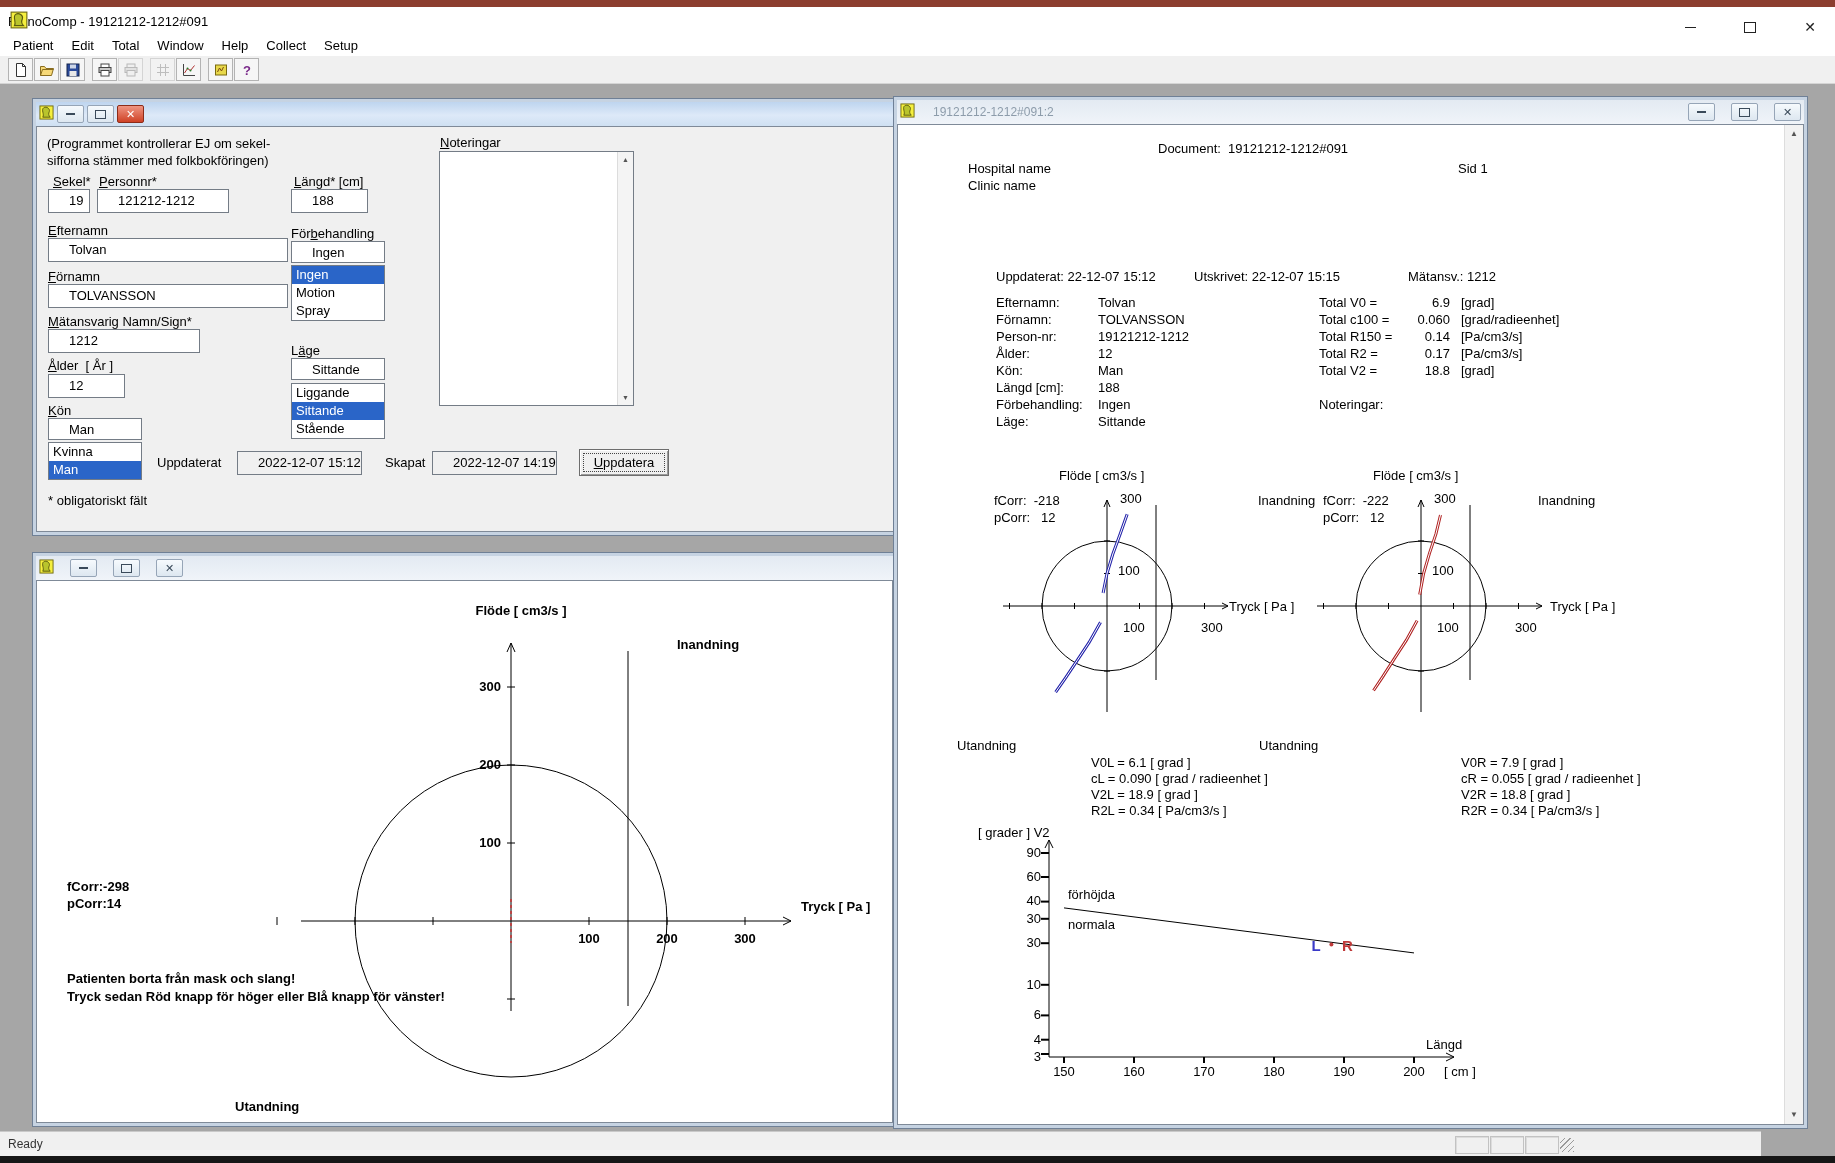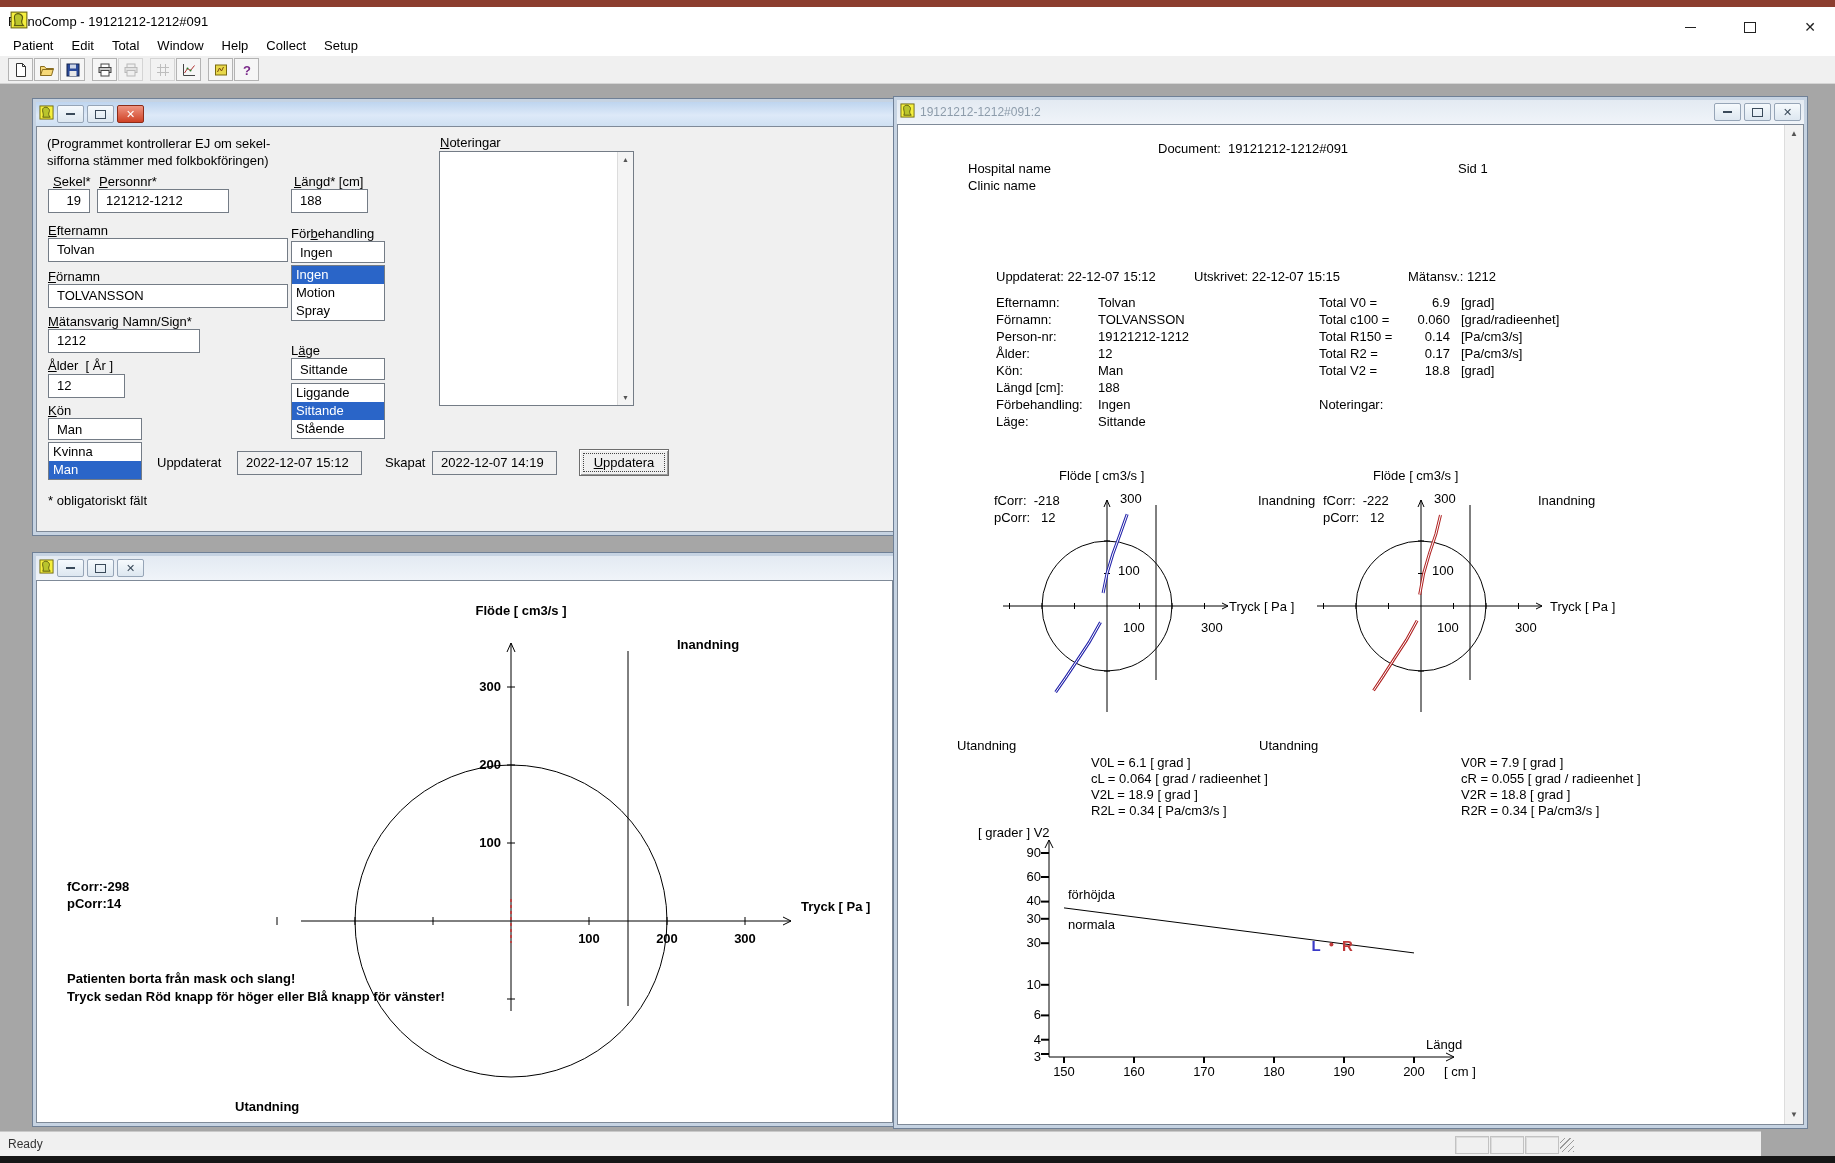--- a/index.html
+++ b/index.html
@@ -22,32 +22,32 @@
   .toolbar{position:absolute;left:0;top:56px;width:1835px;height:28px;background:#f0f0f0;border-bottom:1px solid #d4d4d4;display:flex;align-items:center;padding-left:8px;box-sizing:border-box;}
   .tbtn{width:25px;height:23px;border:1px solid #b3b3b3;background:#f6f6f6;display:flex;align-items:center;justify-content:center;margin-right:1px;box-sizing:border-box;}
   .tsep{width:6px;height:23px;}
   .grayed{opacity:.45;}
   
   .mdi{position:absolute;left:0;top:84px;width:1835px;height:1047px;background:#a6a6a6;}
   
   .win{position:absolute;background:#c6d3e2;border:1px solid #6f8096;padding:3px;box-sizing:border-box;}
   .wtb{height:24px;display:flex;align-items:center;padding:0 3px;}
   .wtb.act{background:linear-gradient(180deg,#bed5ef,#dde9f8 55%,#cfe0f2);}
-  .wtb.inact{background:linear-gradient(180deg,#e3eaf2,#f0f4f9);}
+  .wtb.inact{background:linear-gradient(180deg,#e3eaf2,#f0f4f9);gap:13px;}
   .wtb .t{font-size:12px;flex:1;margin-left:5px;}
   .wtb.inact .t{color:#8d9cab;}
   .wbtn{width:27px;height:18px;border:1px solid #96a5b7;border-radius:2px;background:linear-gradient(#f6fafd,#dde7f0);
         display:flex;align-items:center;justify-content:center;color:#3a4a5a;font-size:11px;margin-left:3px;box-sizing:border-box;}
   .wbtn .bar{width:9px;height:2px;background:#3a4a5a;display:block;}
   .wbtn .sq{width:9px;height:7px;border:1px solid #3a4a5a;display:block;}
   .wbtn.cls-act{background:linear-gradient(#ef9582,#cf4226);border-color:#8d2c19;color:#fff;font-weight:bold;}
   .wbody{position:absolute;left:3px;right:3px;top:27px;bottom:3px;border:1px solid #7f8a98;overflow:hidden;background:#fff;}
   .wbody.gray{background:#f0f0f0;}
   
-  .inp{position:absolute;background:#fff;border:1px solid #747c86;font-size:13px;line-height:20px;padding:1px 8px;box-sizing:border-box;white-space:pre;overflow:hidden;}
+  .inp{position:absolute;background:#fff;border:1px solid #747c86;font-size:13px;line-height:20px;padding:1px 20px;box-sizing:border-box;white-space:pre;overflow:hidden;}
   .inp.ro{background:#f0f0f0;}
   .listbox{position:absolute;background:#fff;border:1px solid #747c86;box-sizing:border-box;overflow:hidden;}
   .listbox .row{height:18px;line-height:18px;padding:0 4px;font-size:13px;white-space:pre;}
   .listbox .sel{background:#2a65c8;color:#fff;}
   .btn95{position:absolute;background:#f0f0f0;border:1px solid #6d6d6d;box-shadow:inset 1px 1px 0 #ffffff, inset -1px -1px 0 #9a9a9a;
          font-size:13px;display:flex;align-items:center;justify-content:center;box-sizing:border-box;}
   .btn95 .focusring{position:absolute;inset:3px;border:1px dotted #444;}
   .ta{position:absolute;background:#fff;border:1px solid #747c86;box-sizing:border-box;}
   .mini-sb{position:absolute;right:0;top:0;bottom:0;width:15px;border-left:1px solid #dcdcdc;background:#f4f4f4;}
   .sb-arrow{position:absolute;left:0;width:15px;height:15px;display:flex;align-items:center;justify-content:center;font-size:7px;color:#555;}
@@ -432,21 +432,21 @@
     <div class="lb" style="left:425px;top:385px">pCorr:   12</div>
     <div class="lb" style="left:640px;top:368px">Inandning</div>
     <div class="lb" style="left:536px;top:366px">300</div>
     <div class="lb" style="left:534px;top:438px">100</div>
     <div class="lb" style="left:539px;top:495px">100</div>
     <div class="lb" style="left:617px;top:495px">300</div>
     <div class="lb" style="left:652px;top:474px">Tryck [ Pa ]</div>
     <div class="lb" style="left:361px;top:613px">Utandning</div>
 
     <div class="lb" style="left:193px;top:630px">V0L = 6.1 [ grad ]</div>
-    <div class="lb" style="left:193px;top:646px">cL = 0.064 [ grad / radieenhet ]</div>
+    <div class="lb" style="left:193px;top:646px">cL = 0.090 [ grad / radieenhet ]</div>
     <div class="lb" style="left:193px;top:662px">V2L = 18.9 [ grad ]</div>
     <div class="lb" style="left:193px;top:678px">R2L = 0.34 [ Pa/cm3/s ]</div>
     <div class="lb" style="left:563px;top:630px">V0R = 7.9 [ grad ]</div>
     <div class="lb" style="left:563px;top:646px">cR = 0.055 [ grad / radieenhet ]</div>
     <div class="lb" style="left:563px;top:662px">V2R = 18.8 [ grad ]</div>
     <div class="lb" style="left:563px;top:678px">R2R = 0.34 [ Pa/cm3/s ]</div>
 
     <svg id="growth-svg" width="560" height="300" style="left:60px;top:660px">
       <line x1="91" y1="55" x2="91" y2="272" stroke="#000"></line>
       <path d="M91 55l-4 8M91 55l4 8" stroke="#000" fill="none"></path>

